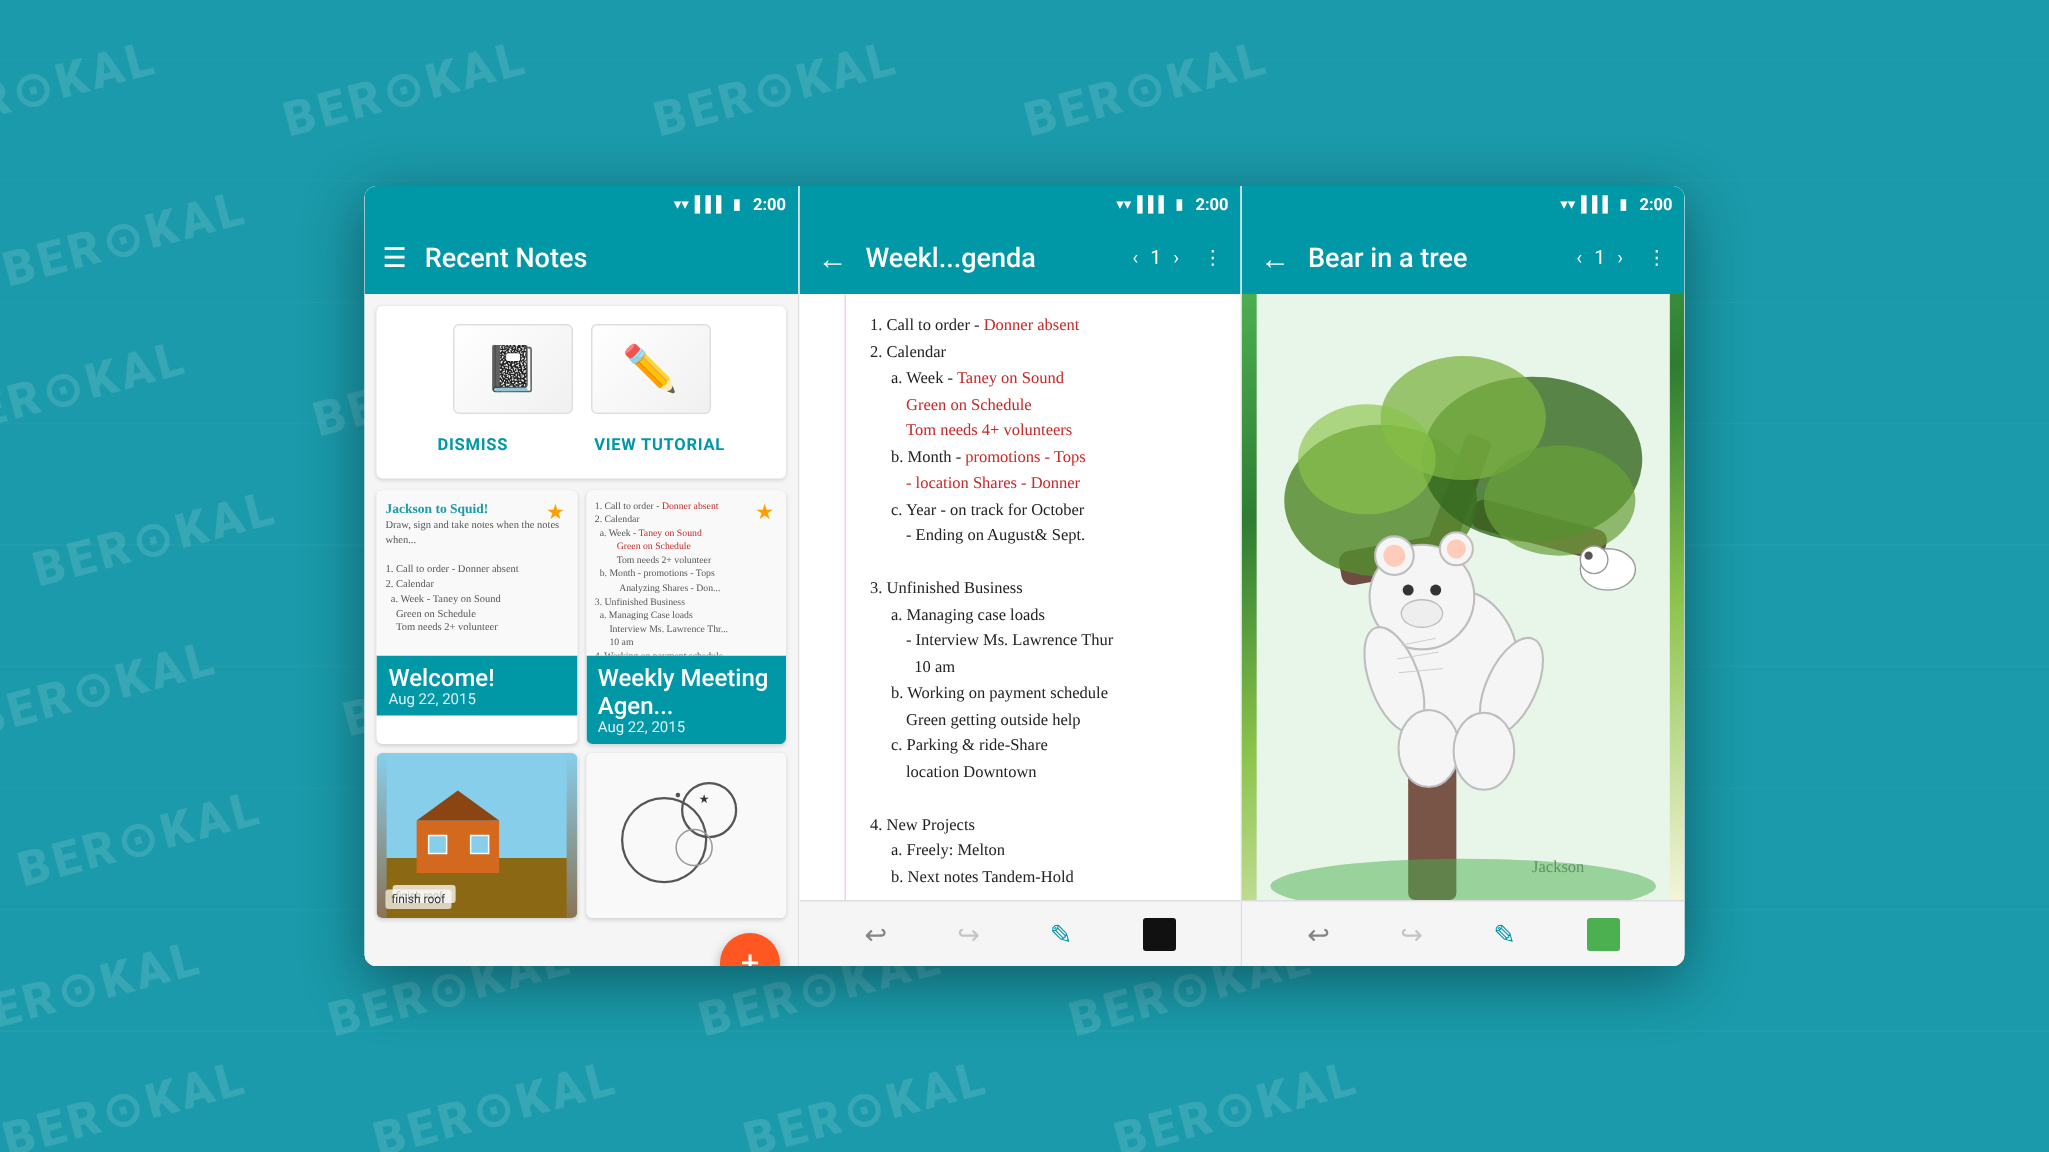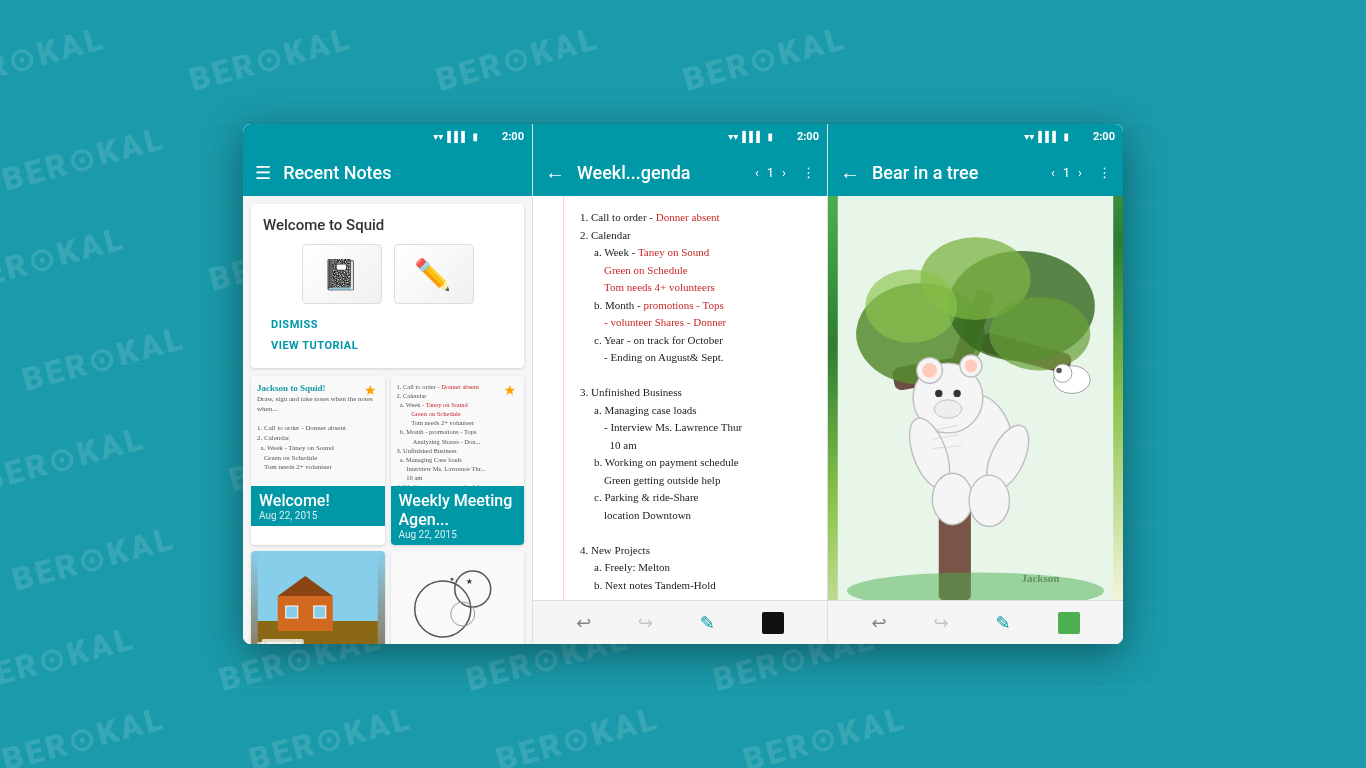--- a/index.html
+++ b/index.html
@@ -75,21 +75,21 @@
       display: flex;
       align-items: center;
       gap: 4px;
       color: white;
       font-size: 10px;
     }
     .status-bar .time {
       color: white;
       font-size: 11px;
       font-weight: bold;
-      margin-left: 20px;
+      margin-left: 4px;
     }
 
     
     .app-bar {
       background: #0097a7;
       height: 48px;
       display: flex;
       align-items: center;
       padding: 0 12px;
       gap: 12px;
@@ -174,21 +174,20 @@
       align-items: center;
       justify-content: center;
     }
     .pencils-img::before {
       content: '✏️';
       font-size: 30px;
     }
     .welcome-card .card-buttons {
       display: flex;
       justify-content: space-around;
-      flex-direction: column;
     }
     .welcome-card .card-btn {
       color: #0097a7;
       font-size: 11px;
       font-weight: 700;
       letter-spacing: 0.5px;
       cursor: pointer;
       padding: 4px 8px;
     }
 
@@ -358,21 +357,20 @@
 
     
     .screen3-content {
       flex: 1;
       overflow: hidden;
       background: white;
       position: relative;
       display: flex;
       align-items: center;
       justify-content: center;
-      font-weight: bold;
     }
     .bear-illustration {
       width: 100%;
       height: 100%;
       background: linear-gradient(160deg, #4CAF50 0%, #2E7D32 30%, #8BC34A 60%, #F5F5DC 100%);
       position: relative;
       overflow: hidden;
     }
     .bear-illustration svg {
       width: 100%;
@@ -454,21 +452,20 @@
     </div>
 
     <div class="app-bar">
       <span class="menu-icon">☰</span>
       <span class="title">Recent Notes</span>
     </div>
 
     <div class="screen1-content">
 
       <div class="welcome-card">
-        <div class="card-title">Welcome to Squid</div>
         <div class="card-images">
           <div class="card-img-placeholder notebook-img"></div>
           <div class="card-img-placeholder pencils-img"></div>
         </div>
         <div class="card-buttons">
           <span class="card-btn">DISMISS</span>
           <span class="card-btn">VIEW TUTORIAL</span>
         </div>
       </div>
 
@@ -580,21 +577,21 @@
 
     <div class="screen2-content">
       <div class="lined-paper">
         <div class="handwritten-text">
           <span class="item">1. Call to order - <span class="red">Donner absent</span></span>
           <span class="item">2. Calendar</span>
           <span class="item sub">a. Week - <span class="red">Taney on Sound</span></span>
           <span class="item subsub"><span class="red">Green on Schedule</span></span>
           <span class="item subsub"><span class="red">Tom needs 4+ volunteers</span></span>
           <span class="item sub">b. Month - <span class="red">promotions - Tops</span></span>
-          <span class="item subsub"><span class="red">- volunteer Shares - Donner</span></span>
+          <span class="item subsub"><span class="red">- location Shares - Donner</span></span>
           <span class="item sub">c. Year - on track for October</span>
           <span class="item subsub">- Ending on August&amp; Sept.</span>
           <span class="item">&nbsp;</span>
           <span class="item">3. Unfinished Business</span>
           <span class="item sub">a. Managing case loads</span>
           <span class="item subsub">- Interview Ms. Lawrence Thur</span>
           <span class="item subsub">&nbsp;&nbsp;10 am</span>
           <span class="item sub">b. Working on payment schedule</span>
           <span class="item subsub">Green getting outside help</span>
           <span class="item sub">c. Parking &amp; ride-Share</span>

